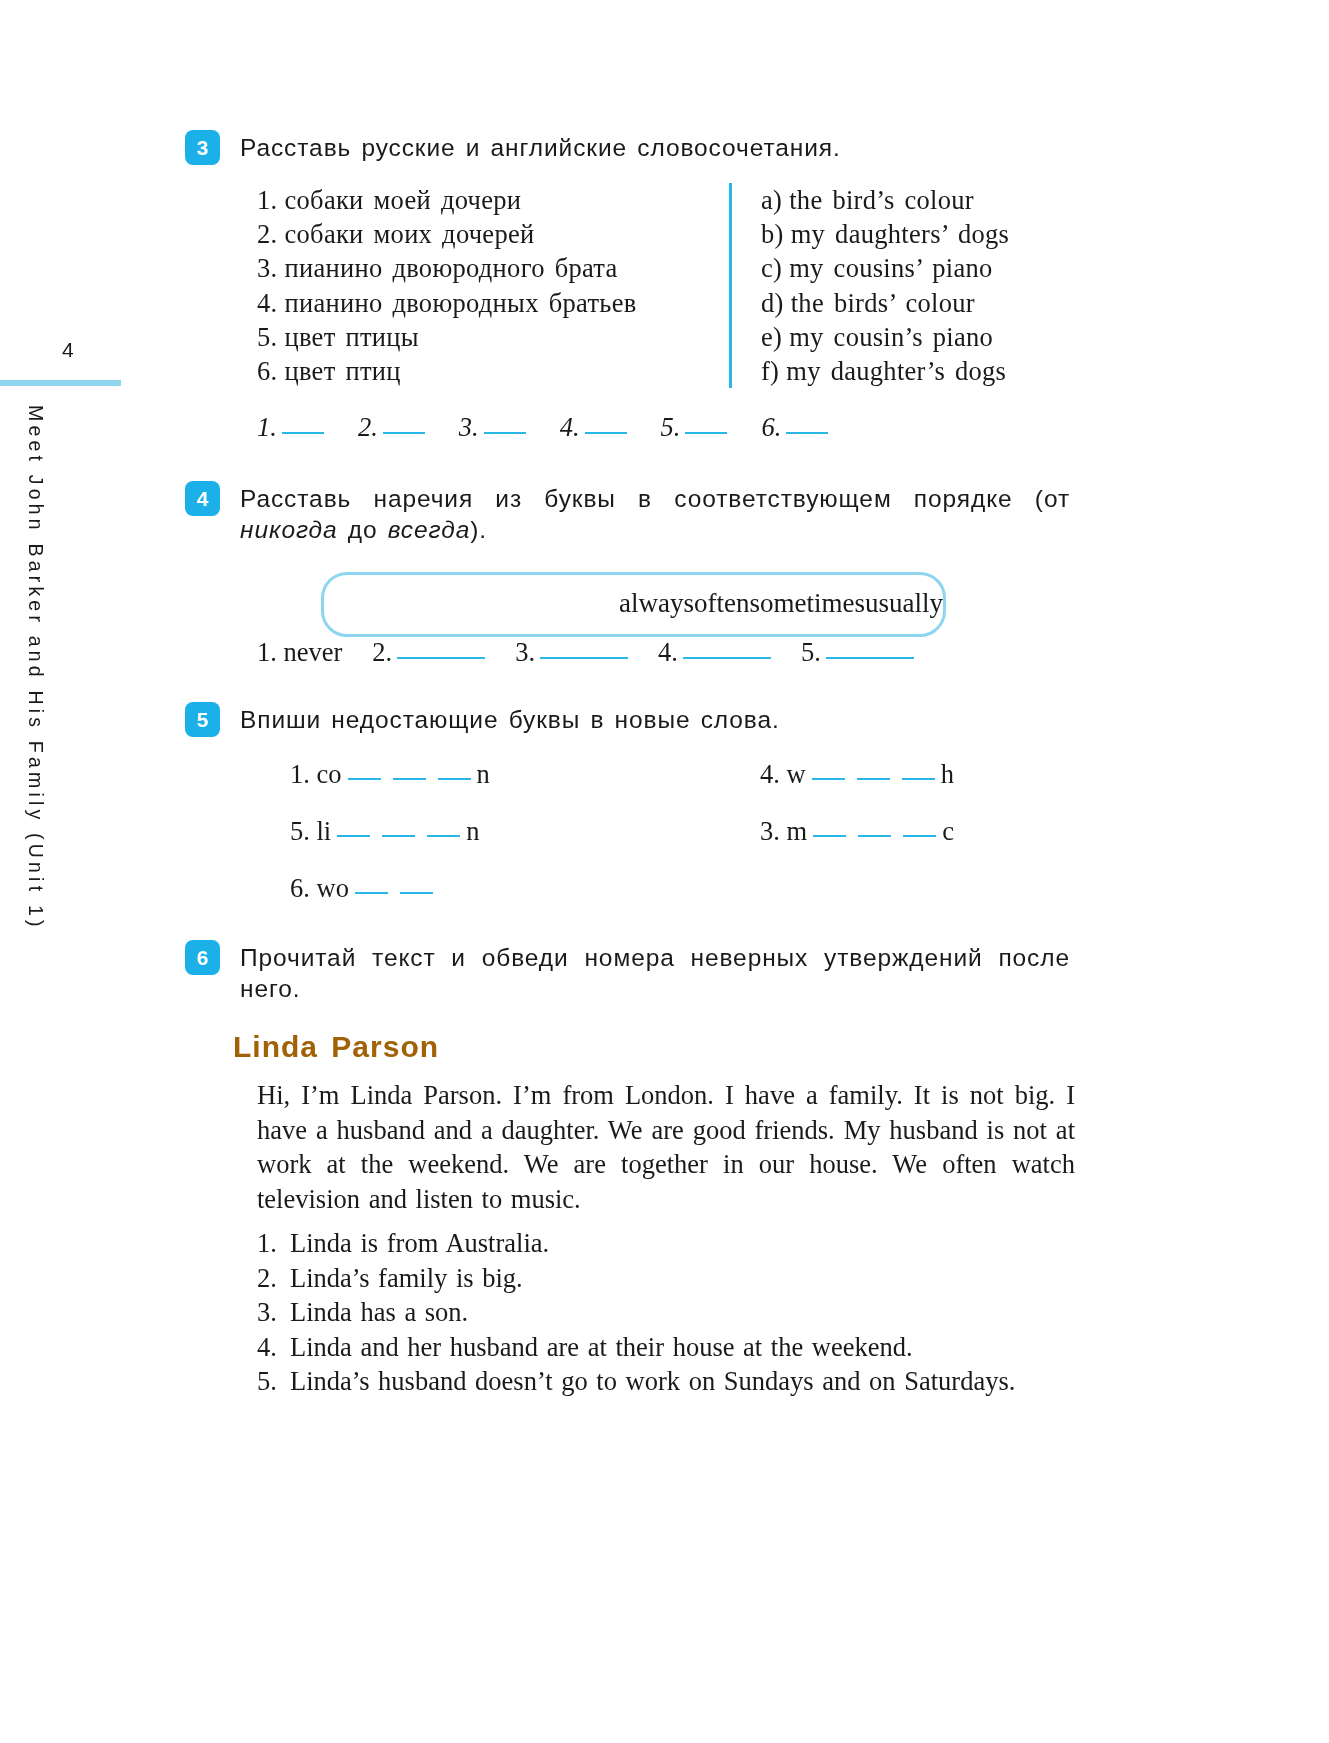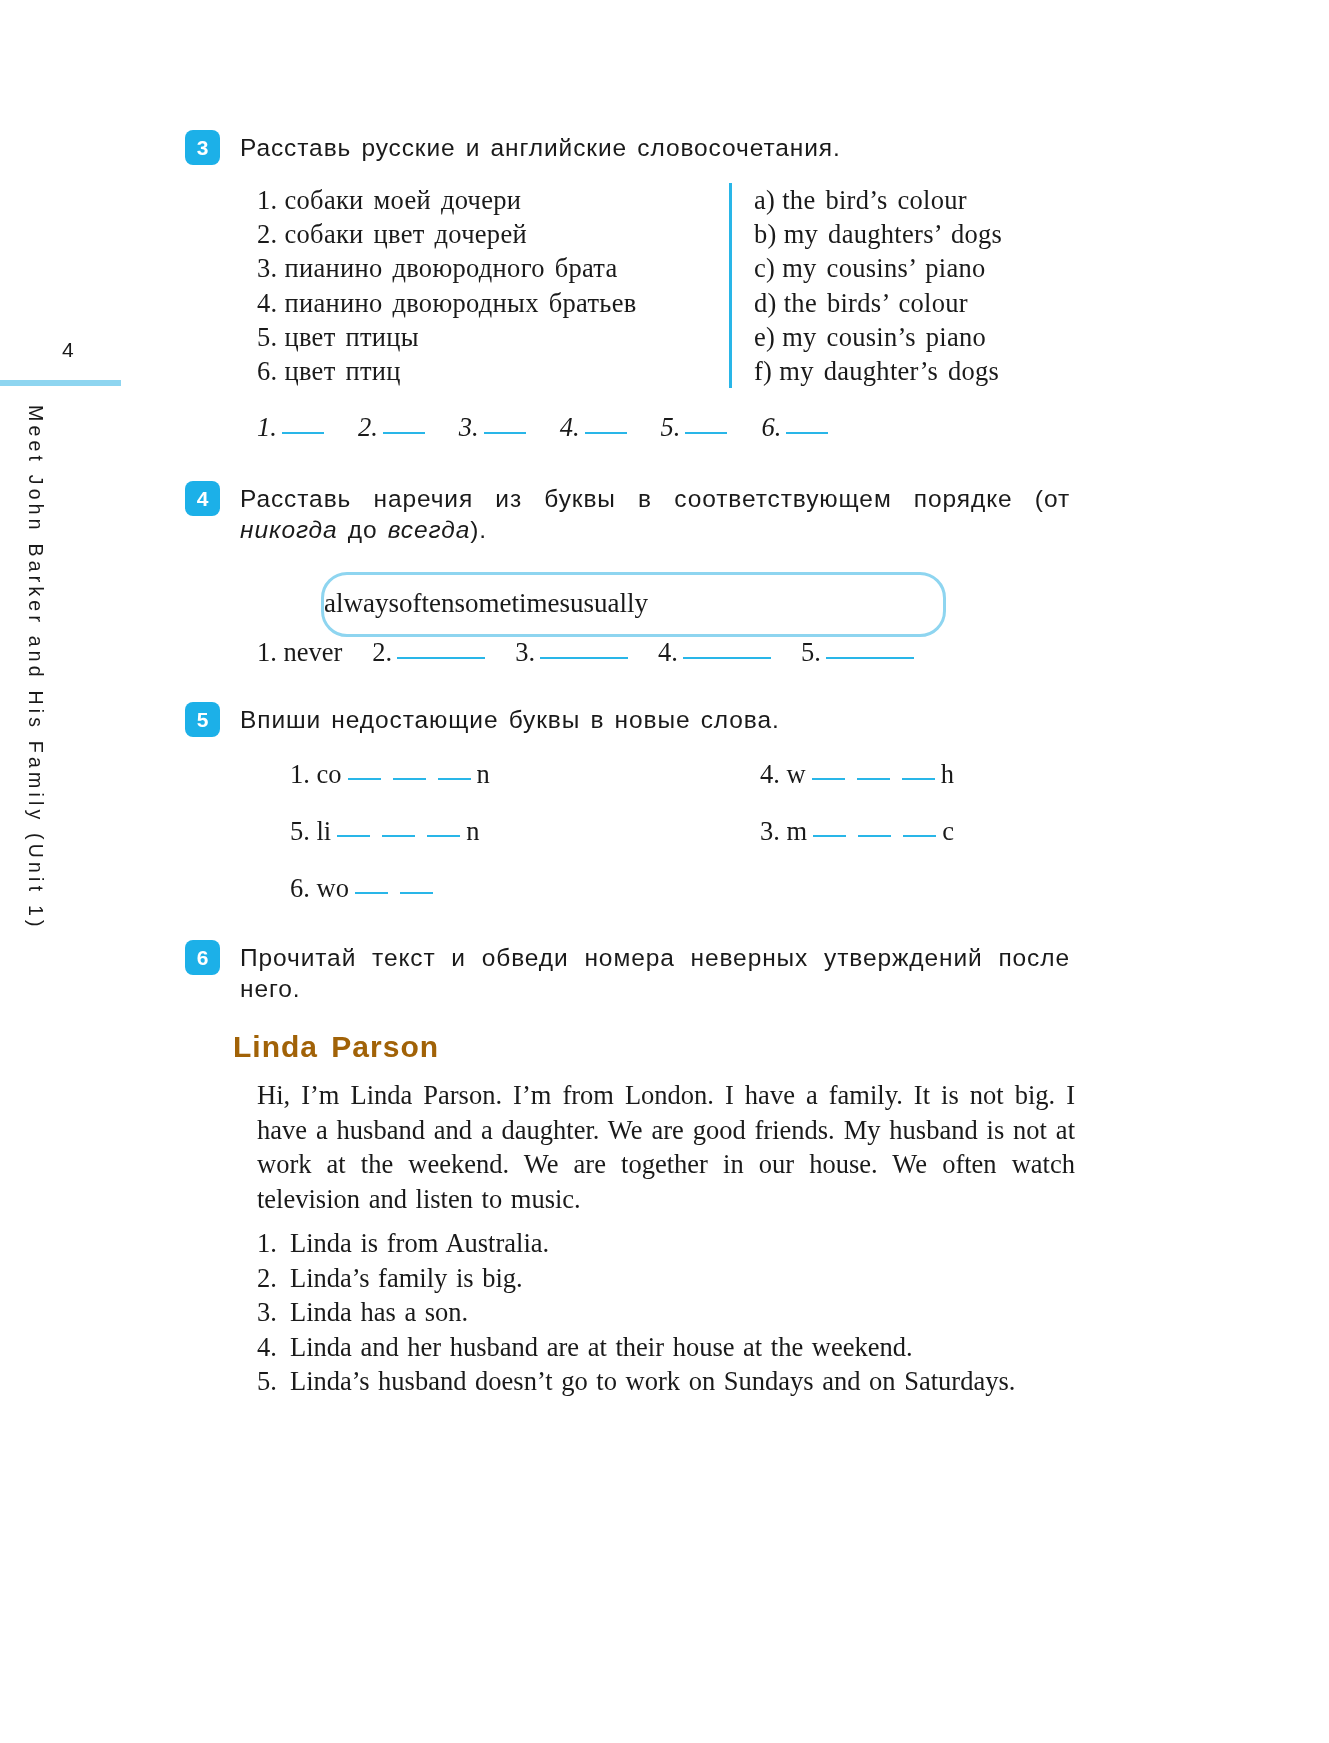--- a/index.html
+++ b/index.html
@@ -101,21 +101,21 @@
   
   .ex3-cols {
     display: flex;
     margin-top: 18px;
     margin-left: 72px;
   }
   .ex3-left {
     width: 472px;
   }
   .ex3-right {
-    padding-left: 22px;
+    padding-left: 29px;
     border-left: 3px solid #29b6e8;
   }
   .ex-line {
     font-family: "Liberation Serif", serif;
     font-size: 26.5px;
     line-height: 1.29;
     white-space: nowrap;
     letter-spacing: 0.3px;
     word-spacing: 3px;
   }
@@ -143,21 +143,21 @@
   .wordbox {
     margin: 26px auto 0 136px;
     width: 625px;
     border: 3px solid #8ed5f0;
     border-radius: 26px;
     padding: 13px 0 15px 0;
     box-sizing: border-box;
   }
   .wordbox-inner {
     display: flex;
-    justify-content: flex-start;
+    justify-content: flex-end;
     font-family: "Liberation Serif", serif;
     font-size: 27px;
     color: #1a1a1a;
   }
   .adverb-answers {
     margin-left: 72px;
     font-family: "Liberation Serif", serif;
     font-size: 26.5px;
     white-space: nowrap;
   }
@@ -246,21 +246,21 @@
         <div class="task-num">3</div>
         <div class="task-text">Расставь русские и английские словосочетания.</div>
       </div>
 
       <div class="ex3-cols">
         <div class="ex3-left">
           <div class="ex-line">
             <span class="lbl">1.</span><span>собаки моей дочери</span>
           </div>
           <div class="ex-line">
-            <span class="lbl">2.</span><span>собаки цвет дочерей</span>
+            <span class="lbl">2.</span><span>собаки моих дочерей</span>
           </div>
           <div class="ex-line">
             <span class="lbl">3.</span><span>пианино двоюродного брата</span>
           </div>
           <div class="ex-line">
             <span class="lbl">4.</span><span>пианино двоюродных братьев</span>
           </div>
           <div class="ex-line">
             <span class="lbl">5.</span><span>цвет птицы</span>
           </div>

